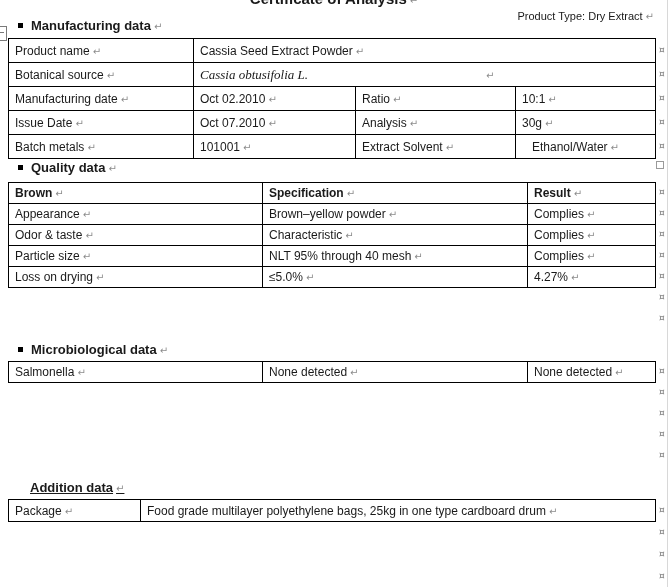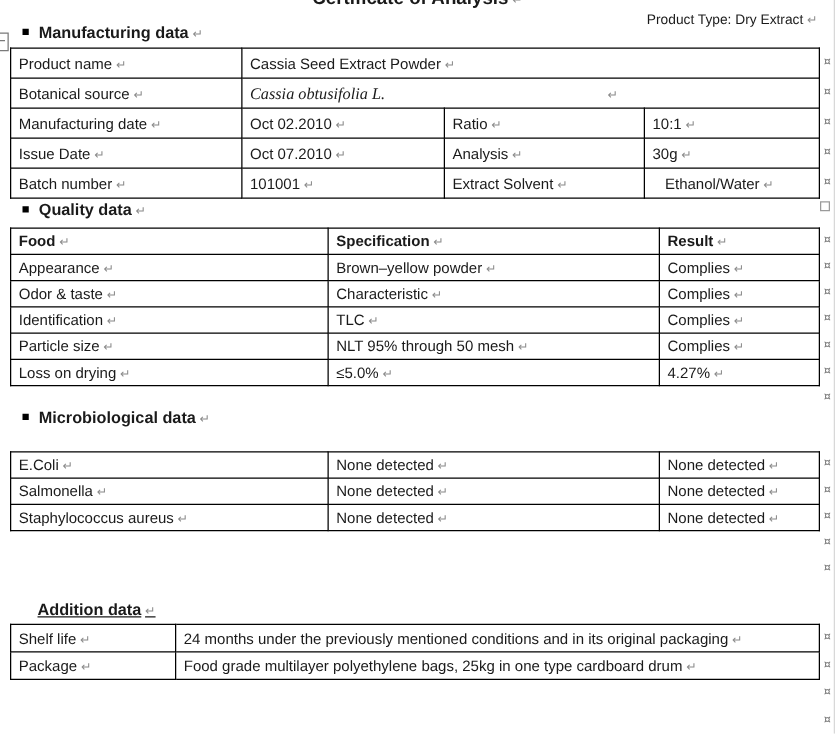--- a/index.html
+++ b/index.html
@@ -78,21 +78,21 @@
       <td><span>Ratio</span><span class="mark">↵</span></td>
       <td><span>10:1</span><span class="mark">↵</span></td>
     </tr>
     <tr>
       <td><span>Issue Date</span><span class="mark">↵</span></td>
       <td><span>Oct 07.2010</span><span class="mark">↵</span></td>
       <td><span>Analysis</span><span class="mark">↵</span></td>
       <td><span>30g</span><span class="mark">↵</span></td>
     </tr>
     <tr>
-      <td><span>Batch number</span><span class="mark">↵</span></td>
+      <td><span>Batch metals</span><span class="mark">↵</span></td>
       <td><span>101001</span><span class="mark">↵</span></td>
       <td><span>Extract Solvent</span><span class="mark">↵</span></td>
       <td class="ind"><span>Ethanol/Water</span><span class="mark">↵</span></td>
     </tr>
   </tbody>
     </table>
   <div class="rowmarks" style="top:38px">
     <span class="rm24">
         <span class="mark">¤</span>
       </span>
@@ -113,42 +113,37 @@
   <div class="sec" style="top:161px"><span class="bullet"></span><span>Quality data</span><span class="mark">↵</span></div>
 
   <table class="t2" style="top:182px">
     <colgroup>
         <col style="width:254px">
         <col style="width:265px">
         <col style="width:128px">
       </colgroup>
     <tbody>
         <tr>
-      <th><span>Food</span><span class="mark">↵</span></th>
+      <th><span>Brown</span><span class="mark">↵</span></th>
       <th><span>Specification</span><span class="mark">↵</span></th>
       <th><span>Result</span><span class="mark">↵</span></th>
     </tr>
     <tr>
       <td><span>Appearance</span><span class="mark">↵</span></td>
       <td><span>Brown–yellow powder</span><span class="mark">↵</span></td>
       <td><span>Complies</span><span class="mark">↵</span></td>
     </tr>
     <tr>
       <td><span>Odor &amp; taste</span><span class="mark">↵</span></td>
       <td><span>Characteristic</span><span class="mark">↵</span></td>
       <td><span>Complies</span><span class="mark">↵</span></td>
     </tr>
     <tr>
-      <td><span>Identification</span><span class="mark">↵</span></td>
-      <td><span>TLC</span><span class="mark">↵</span></td>
-      <td><span>Complies</span><span class="mark">↵</span></td>
-    </tr>
-    <tr>
       <td><span>Particle size</span><span class="mark">↵</span></td>
-      <td><span>NLT 95% through 50 mesh</span><span class="mark">↵</span></td>
+      <td><span>NLT 95% through 40 mesh</span><span class="mark">↵</span></td>
       <td><span>Complies</span><span class="mark">↵</span></td>
     </tr>
     <tr>
       <td><span>Loss on drying</span><span class="mark">↵</span></td>
       <td><span>≤5.0%</span><span class="mark">↵</span></td>
       <td><span>4.27%</span><span class="mark">↵</span></td>
     </tr>
   </tbody>
     </table>
   <div class="rowmarks" style="top:182px">
@@ -168,44 +163,34 @@
         <span class="mark">¤</span>
       </span>
       <span class="rm21">
         <span class="mark">¤</span>
       </span>
       <span class="rm21">
         <span class="mark">¤</span>
       </span>
   </div>
 
-  <div class="sec" style="top:327px"><span class="bullet"></span><span>Microbiological data</span><span class="mark">↵</span></div>
+  <div class="sec" style="top:343px"><span class="bullet"></span><span>Microbiological data</span><span class="mark">↵</span></div>
 
   <table class="t3" style="top:361px">
     <colgroup>
         <col style="width:254px">
         <col style="width:265px">
         <col style="width:128px">
       </colgroup>
     <tbody>
     <tr>
-      <td><span class="sp">E.Coli</span><span class="mark">↵</span></td>
-      <td><span>None detected</span><span class="mark">↵</span></td>
-      <td><span>None detected</span><span class="mark">↵</span></td>
-    </tr>
-    <tr>
       <td><span>Salmonella</span><span class="mark">↵</span></td>
       <td><span>None detected</span><span class="mark">↵</span></td>
       <td><span>None detected</span><span class="mark">↵</span></td>
     </tr>
-    <tr>
-      <td><span>Staphylococcus </span><span class="sp">aureus</span><span class="mark">↵</span></td>
-      <td><span>None detected</span><span class="mark">↵</span></td>
-      <td><span>None detected</span><span class="mark">↵</span></td>
-    </tr>
   </tbody>
     </table>
   <div class="rowmarks" style="top:361px">
     <span class="rm21">
         <span class="mark">¤</span>
       </span>
       <span class="rm21">
         <span class="mark">¤</span>
       </span>
       <span class="rm21">
@@ -221,24 +206,20 @@
 
   <div class="sec nobullet" style="top:481px"><span>Addition data</span><span class="mark">↵</span></div>
 
   <table class="t4" style="top:499px">
     <colgroup>
         <col style="width:132px">
         <col style="width:515px">
       </colgroup>
     <tbody>
     <tr>
-      <td><span>Shelf life</span><span class="mark">↵</span></td>
-      <td><span>24 months under the previously mentioned conditions and in its original packaging</span><span class="mark">↵</span></td>
-    </tr>
-    <tr>
       <td><span>Package</span><span class="mark">↵</span></td>
       <td><span>Food grade multilayer polyethylene bags, 25kg in one type cardboard drum</span><span class="mark">↵</span></td>
     </tr>
   </tbody>
     </table>
   <div class="rowmarks" style="top:499px">
     <span class="rm22">
         <span class="mark">¤</span>
       </span>
       <span class="rm22">

